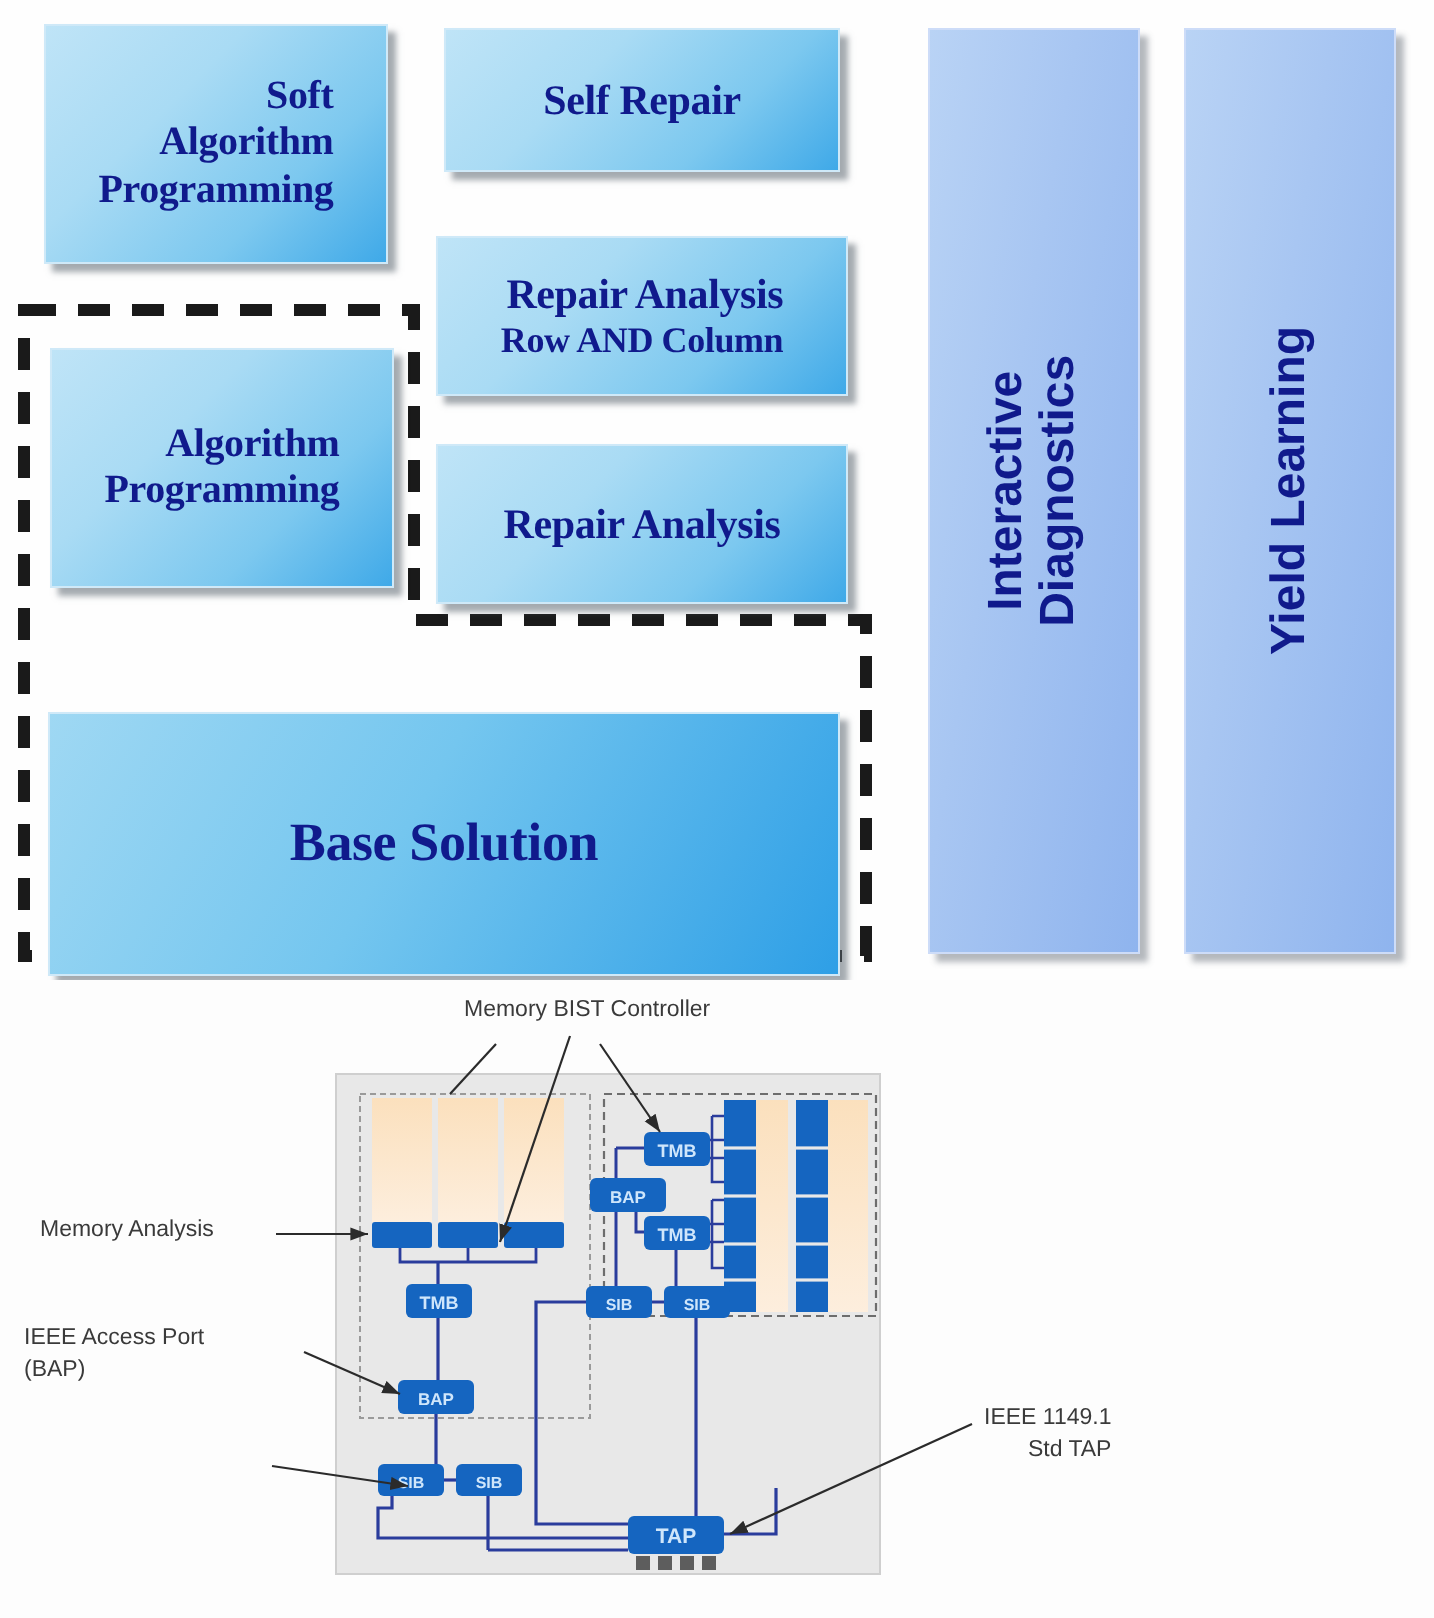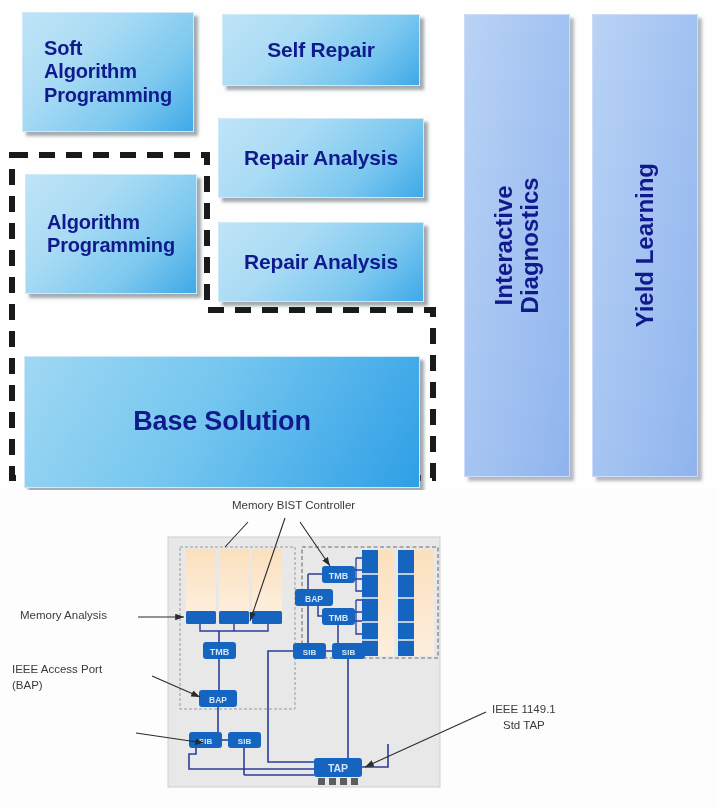--- a/index.html
+++ b/index.html
@@ -9,25 +9,26 @@
     background:#fefefe;
   }
 
   
   .cap-box{
     position:absolute;
     background:linear-gradient(135deg,#bfe4f7 0%, #a9dbf4 35%, #7cc8ef 70%, #3fa9e8 100%);
     box-shadow:4px 4px 3px rgba(90,100,110,0.55);
     border:1px solid #cfe9f8;
     display:flex;align-items:center;justify-content:center;
-    text-align:left;
+    text-align:right;
     color:#101a8c;
     font-weight:bold;
     line-height:1.16;
     letter-spacing:-0.2px;
+    font-family:Liberation Serif, serif;
   }
   .cap-box .ttl{display:block;}
   .cap-box .sub{display:block;}
 
   
   #box-soft{left:22px;top:12px;width:170px;height:118px;font-size:20px;}
   #box-hard{left:25px;top:174px;width:170px;height:118px;font-size:20px;}
   #box-self{left:222px;top:14px;width:196px;height:70px;font-size:21px;}
   #box-ra-and{left:218px;top:118px;width:204px;height:78px;}
   #box-ra-or{left:218px;top:222px;width:204px;height:78px;}
@@ -69,21 +70,21 @@
     font-size:11.5px;
     font-family:"Liberation Sans", sans-serif;
     white-space:pre;
     line-height:1.35;
     text-align:center;
   }
   #lbl-mbist{left:232px;top:8px;}
   #lbl-meminterface{left:20px;top:118px;text-align:left;}
   #lbl-bap{left:12px;top:172px;text-align:left;}
   #lbl-sib{left:12px;top:228px;text-align:left;}
-  #lbl-tap{left:492px;top:212px;text-align:center;}
+  #lbl-tap{left:492px;top:212px;text-align:right;}
 </style>
 </head>
 <body>
 
 <svg id="scope-outline" style="left:0;top:140px;width:450px;height:350px;" viewBox="0 0 450 350">
   <polygon points="12,15 207,15 207,170 433,170 433,338 12,338" fill="none" stroke="#1a1a1a" stroke-width="6" stroke-dasharray="16 11" stroke-linecap="butt"></polygon>
 </svg>
 
 <div class="cap-box" id="box-soft">
   <div>
@@ -100,20 +101,21 @@
   </div>
 </div>
 
 <div class="cap-box" id="box-self">
   <span class="ttl">Self Repair</span>
 </div>
 
 <div class="cap-box" id="box-ra-and">
   <div>
     <span class="ttl">Repair Analysis</span>
+    <span class="sub">Row AND Column</span>
   </div>
 </div>
 
 <div class="cap-box" id="box-ra-or">
   <div>
     <span class="ttl">Repair Analysis</span>
   </div>
 </div>
 
 <div class="cap-box" id="box-base">

